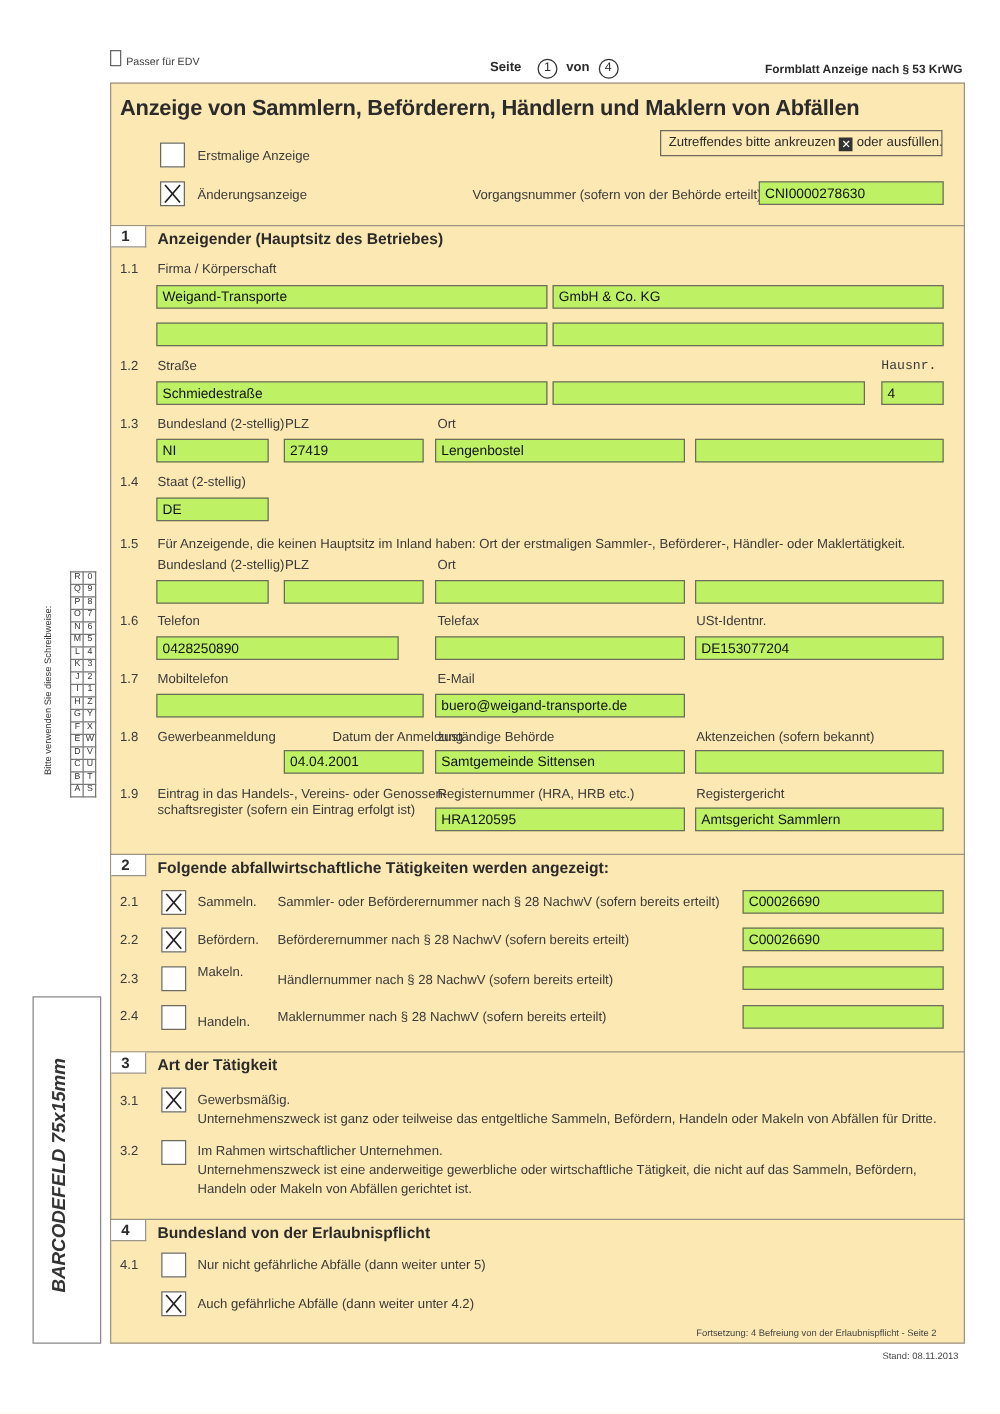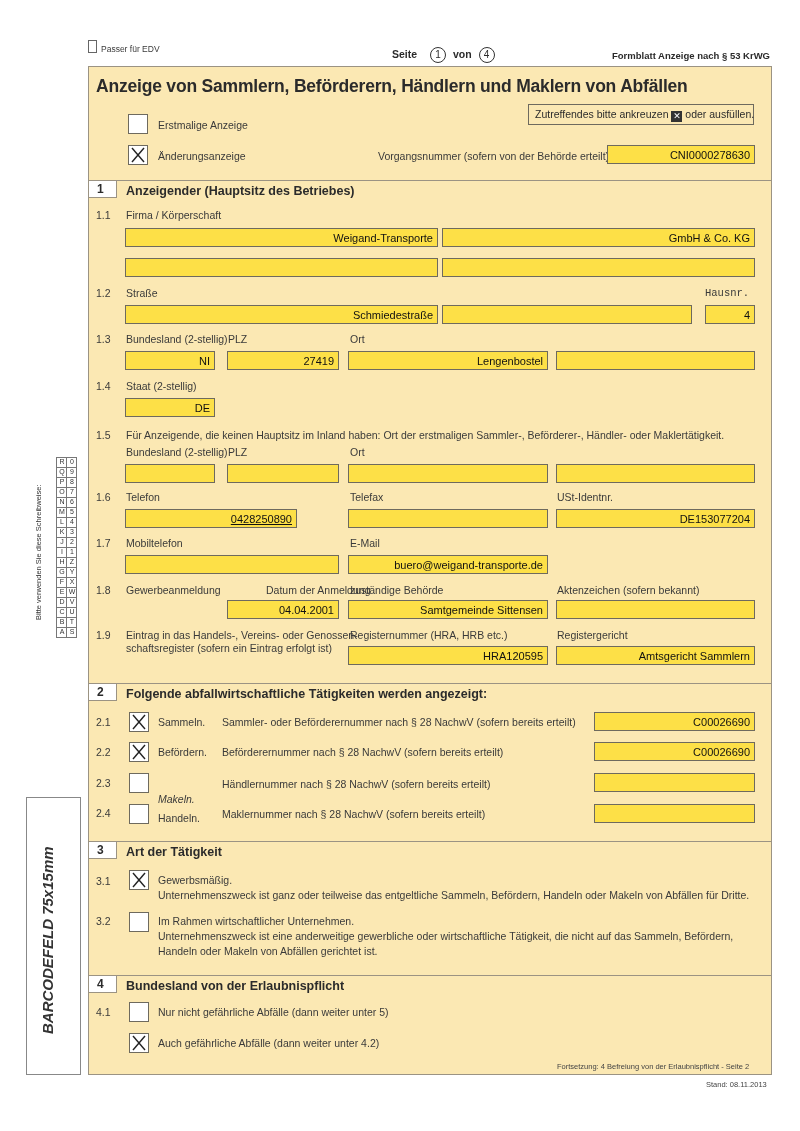--- a/index.html
+++ b/index.html
@@ -1,20 +1,20 @@
 <!DOCTYPE html>
 <html><head>
 <meta charset="utf-8">
 <style>
   * { box-sizing: border-box; margin: 0; padding: 0; }
   body { width: 800px; height: 1131px; background: #ffffff; position: relative; font-family: "Liberation Sans", sans-serif; color: #2b2b2b; overflow: hidden; }
   .abs { position: absolute; }
   .lbl { font-size: 10.5px; color: #3a3a3a; white-space: nowrap; }
   .num { font-size: 10.5px; color: #3a3a3a; }
-  .field { position: absolute; background: #fde047; border: 1px solid #6e6a5e; height: 19px; font-size: 11px; padding: 3px 4px; color: #111; white-space: nowrap; overflow: hidden; text-align: right; }
+  .field { position: absolute; background: #bef264; border: 1px solid #6e6a5e; height: 19px; font-size: 11px; padding: 3px 4px; color: #111; white-space: nowrap; overflow: hidden; }
   .cb { position: absolute; width: 20px; height: 20px; background: #fff; border: 1px solid #6e6a5e; }
   .cb svg { width: 18px; height: 18px; display: block; }
   .frame { position: absolute; left: 88px; top: 66px; width: 684px; height: 1009px; background: #fbe8b3; border: 1px solid #9b9383; }
   .hline { position: absolute; left: 88px; width: 684px; height: 1px; background: #9b9383; }
   .secnum { position: absolute; left: 89px; width: 28px; height: 17px; background: #fff; border-right: 1px solid #9b9383; border-bottom: 1px solid #9b9383; font-size: 12px; font-weight: bold; padding-left: 8px; padding-top: 1px; }
   .sectitle { position: absolute; left: 126px; font-size: 12.5px; font-weight: bold; color: #2b2b2b; }
   .circ { display: inline-block; width: 16px; height: 16px; border: 1px solid #333; border-radius: 50%; text-align: center; line-height: 14px; font-size: 10px; font-weight: normal; margin: 0 4px; }
   .grid-table { border-collapse: collapse; }
   .grid-table td { width: 10px; height: 10px; border: 1px solid #777; font-size: 7px; text-align: center; line-height: 8px; color: #333; }
 </style>
@@ -148,21 +148,21 @@
 <div class="abs lbl" style="left:350px;top:446px;">Ort</div>
 <div class="field" style="left:125px;top:464px;width:90px;"></div>
 <div class="field" style="left:227px;top:464px;width:112px;"></div>
 <div class="field" style="left:348px;top:464px;width:200px;"></div>
 <div class="field" style="left:556px;top:464px;width:199px;"></div>
 
 <div class="abs num" style="left:96px;top:491px;">1.6</div>
 <div class="abs lbl" style="left:126px;top:491px;text-align:right;">Telefon</div>
 <div class="abs lbl" style="left:350px;top:491px;">Telefax</div>
 <div class="abs lbl" style="left:557px;top:491px;">USt-Identnr.</div>
-<div class="field" style="left:125px;top:509px;width:172px;text-decoration:underline;">0428250890</div>
+<div class="field" style="left:125px;top:509px;width:194px;">0428250890</div>
 <div class="field" style="left:348px;top:509px;width:200px;"></div>
 <div class="field" style="left:556px;top:509px;width:199px;">DE153077204</div>
 
 <div class="abs num" style="left:96px;top:537px;">1.7</div>
 <div class="abs lbl" style="left:126px;top:537px;">Mobiltelefon</div>
 <div class="abs lbl" style="left:350px;top:537px;">E-Mail</div>
 <div class="field" style="left:125px;top:555px;width:214px;"></div>
 <div class="field" style="left:348px;top:555px;width:200px;">buero@weigand-transporte.de</div>
 
 <div class="abs num" style="left:96px;top:584px;">1.8</div>
@@ -213,21 +213,21 @@
 <div>
   <div class="abs num" style="left:96px;top:777px;">2.3</div>
   <div class="cb" style="left:129px;top:773px;"></div>
   <div class="abs lbl" style="left:158px;top:778px;margin-top:34px;">Handeln.</div>
   <div class="abs lbl" style="left:222px;top:778px;">Händlernummer nach § 28 NachwV (sofern bereits erteilt)</div>
   <div class="field" style="left:594px;top:773px;width:161px;"></div>
 </div>
 <div>
   <div class="abs num" style="left:96px;top:807px;">2.4</div>
   <div class="cb" style="left:129px;top:804px;"></div>
-  <div class="abs lbl" style="left:158px;top:793px;font-style:italic;">Makeln.</div>
+  <div class="abs lbl" style="left:158px;top:772px;">Makeln.</div>
   <div class="abs lbl" style="left:222px;top:808px;">Maklernummer nach § 28 NachwV (sofern bereits erteilt)</div>
   <div class="field" style="left:594px;top:804px;width:161px;"></div>
 </div>
 
 <div class="hline" style="top:841px;"></div>
 <div class="secnum" style="top:842px;">3</div>
 <div class="sectitle" style="top:845px;">Art der Tätigkeit</div>
 
 <div class="abs num" style="left:96px;top:875px;">3.1</div>
 <div class="cb" style="left:129px;top:870px;">

